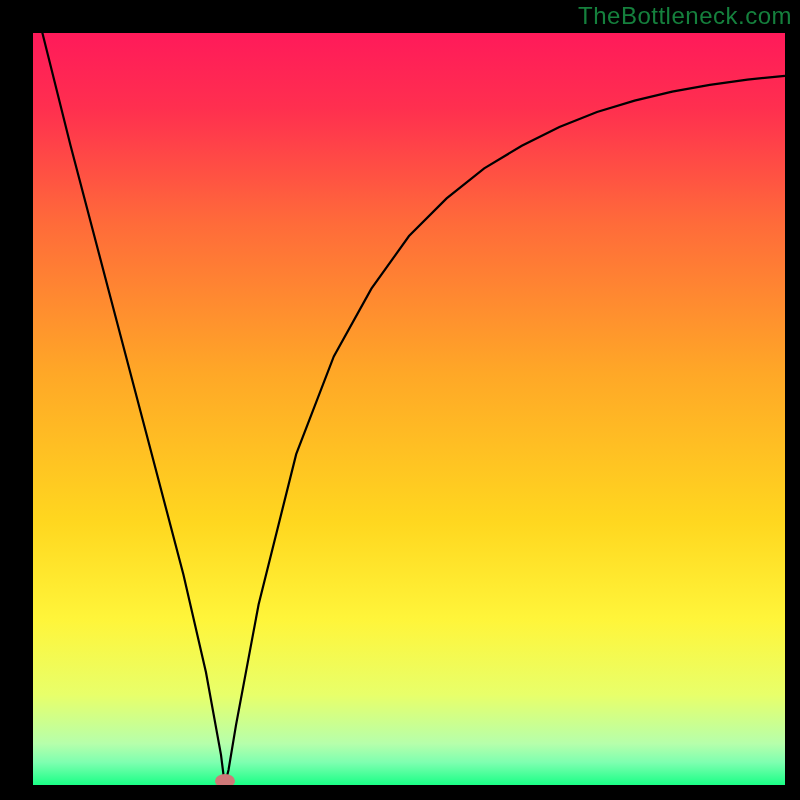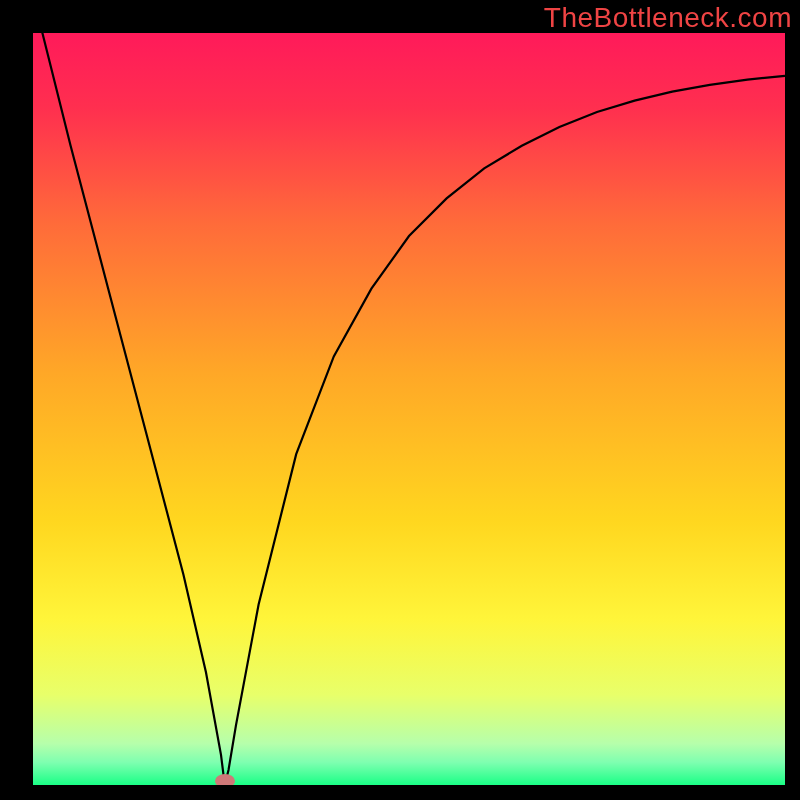--- a/index.html
+++ b/index.html
@@ -8,22 +8,22 @@
     height: 800px;
     background: #000;
     position: relative;
     overflow: hidden;
     font-family: Arial, Helvetica, sans-serif;
   }
   .watermark {
     position: absolute;
     top: 2px;
     right: 8px;
-    color: #ef4444;
-    font-size: 28px;
+    color: #15803d;
+    font-size: 24px;
     font-weight: 400;
     z-index: 10;
     letter-spacing: 0.5px;
   }
   .plot-area {
     position: absolute;
     left: 33px;
     top: 33px;
     width: 752px;
     height: 752px;

